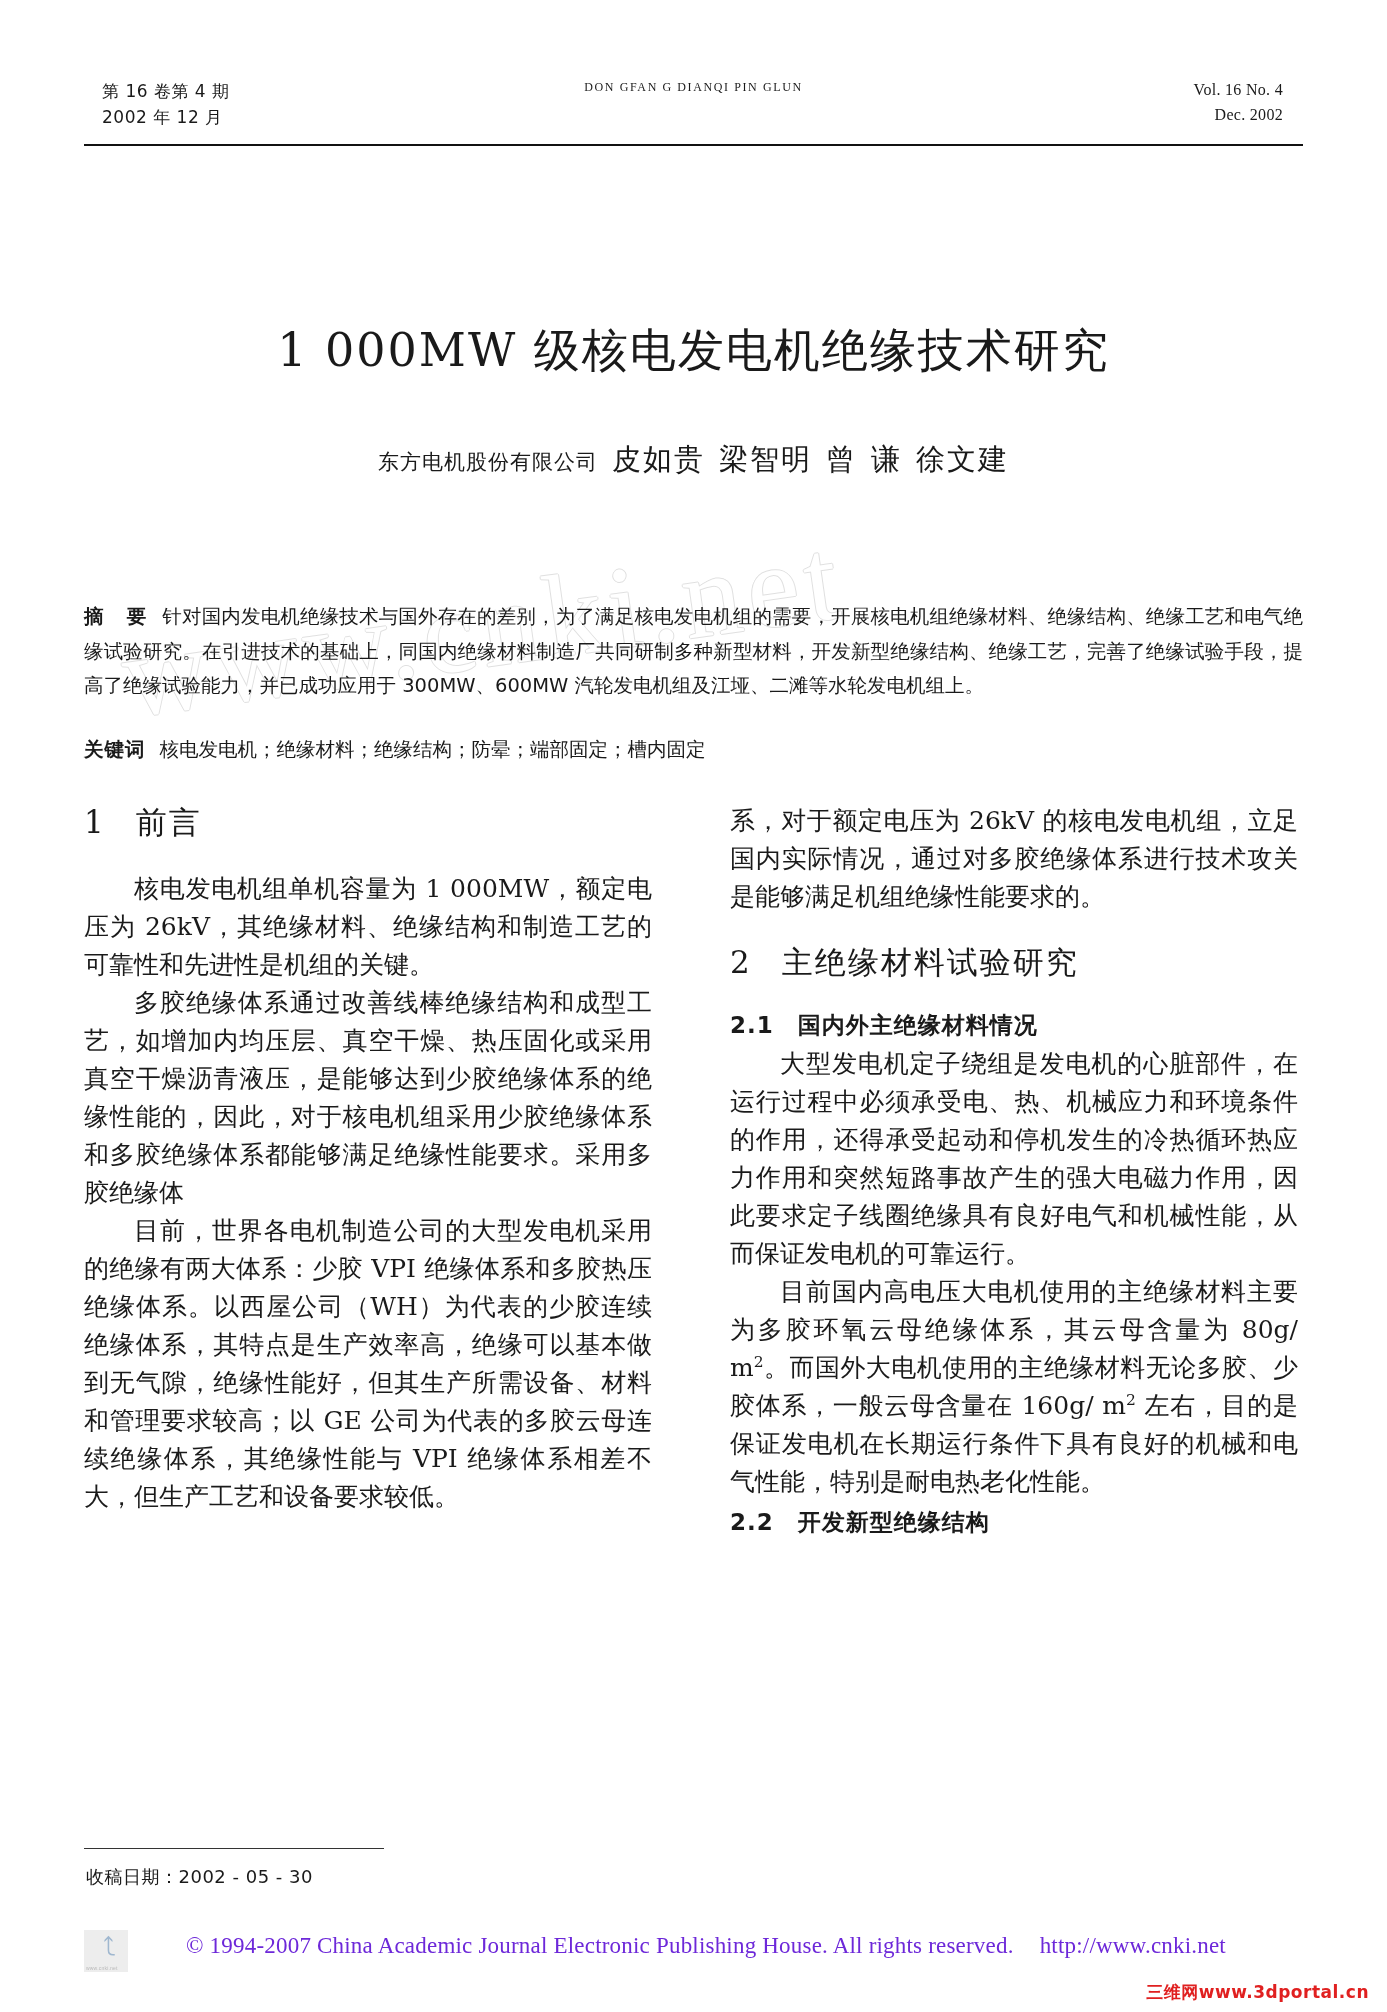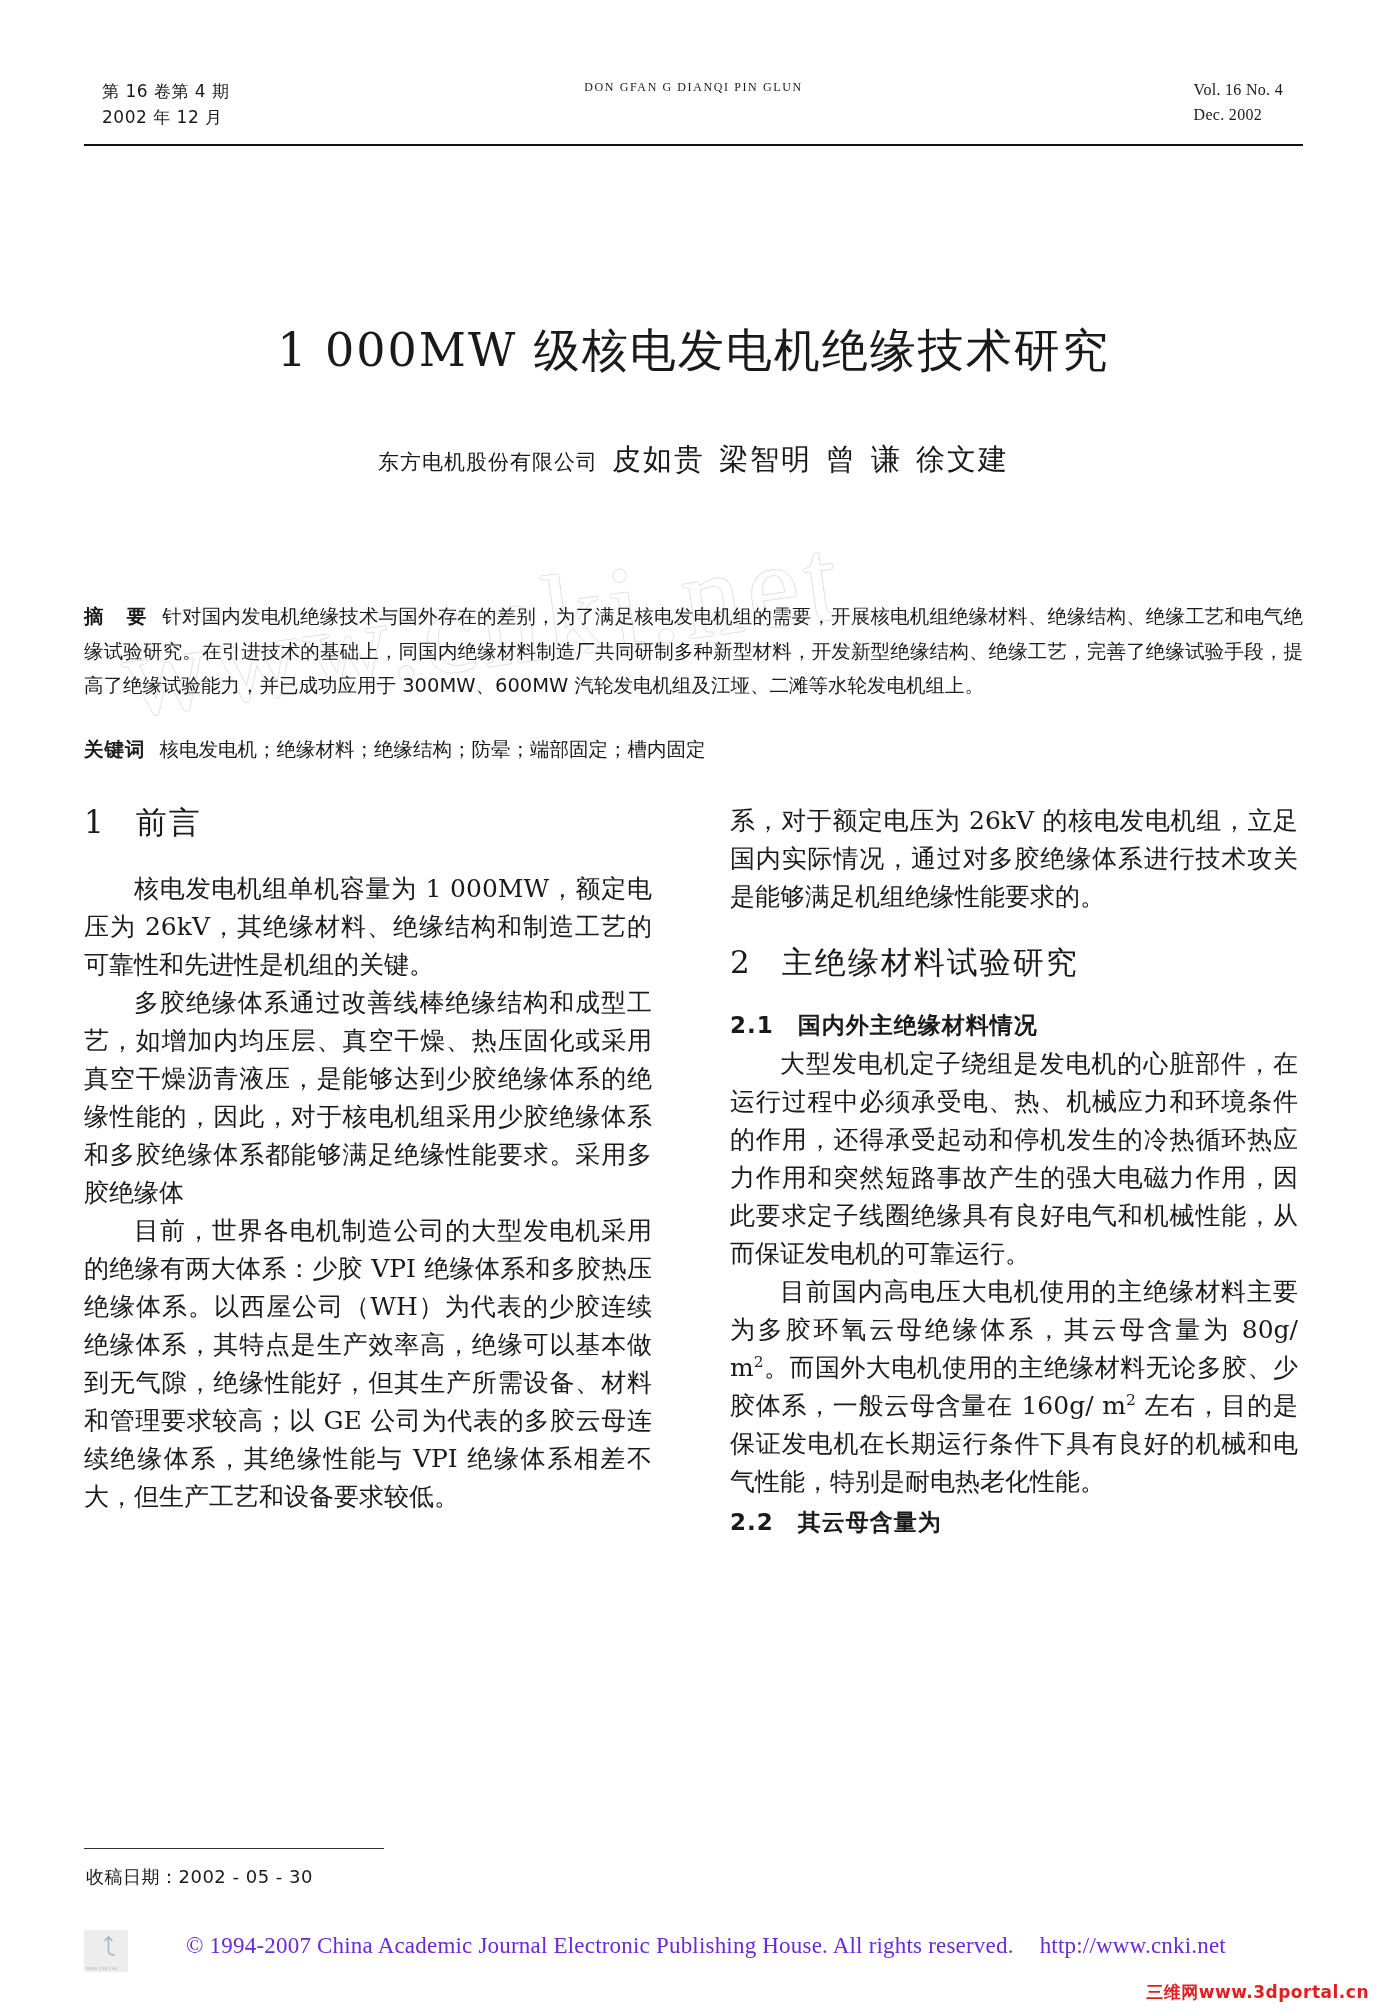--- a/index.html
+++ b/index.html
@@ -52,21 +52,21 @@
     z-index: 3;
   }
   .runhead .rh-left,
   .runhead .rh-center,
   .runhead .rh-right {
     position: absolute;
     top: 0;
     line-height: 1.55;
   }
   .runhead .rh-left  { left: 18px;  text-align: left; }
-  .runhead .rh-right { right: 20px; }
+  .runhead .rh-right { right: 20px; text-align: right; }
   .runhead .rh-center {
     left: 0; right: 0;
     text-align: center;
   }
   .rh-cn {
     font-family: "DejaVu Sans", "Liberation Sans", sans-serif;
     font-size: 17px;
     letter-spacing: .5px;
   }
   .rh-small {
@@ -347,21 +347,21 @@
       </div>
 
       <div class="h2">
         <span class="num">2.1</span><span>国内外主绝缘材料情况</span>
       </div>
       <p class="body">大型发电机定子绕组是发电机的心脏部件，在运行过程中必须承受电、热、机械应力和环境条件的作用，还得承受起动和停机发生的冷热循环热应力作用和突然短路事故产生的强大电磁力作用，因此要求定子线圈绝缘具有良好电气和机械性能，从而保证发电机的可靠运行。</p>
 
       <p class="body"><span>目前国内高电压大电机使用的主绝缘材料主要为多胶环氧云母绝缘体系，其云母含量为 80g/ m</span><sup class="sup">2</sup><span>。而国外大电机使用的主绝缘材料无论多胶、少胶体系，一般云母含量在 160g/ m</span><sup class="sup">2</sup><span> 左右，目的是保证发电机在长期运行条件下具有良好的机械和电气性能，特别是耐电热老化性能。</span></p>
 
       <div class="h2" style="margin-top:6px">
-        <span class="num">2.2</span><span>其云母含量为</span>
+        <span class="num">2.2</span><span>开发新型绝缘结构</span>
       </div>
     </div>
 
   </div>
 
   <div class="fn-rule"></div>
   <div class="footnote">收稿日期：2002 - 05 - 30</div>
 
   <div class="cnki-logo">
     <div class="swoosh">⤴</div>

